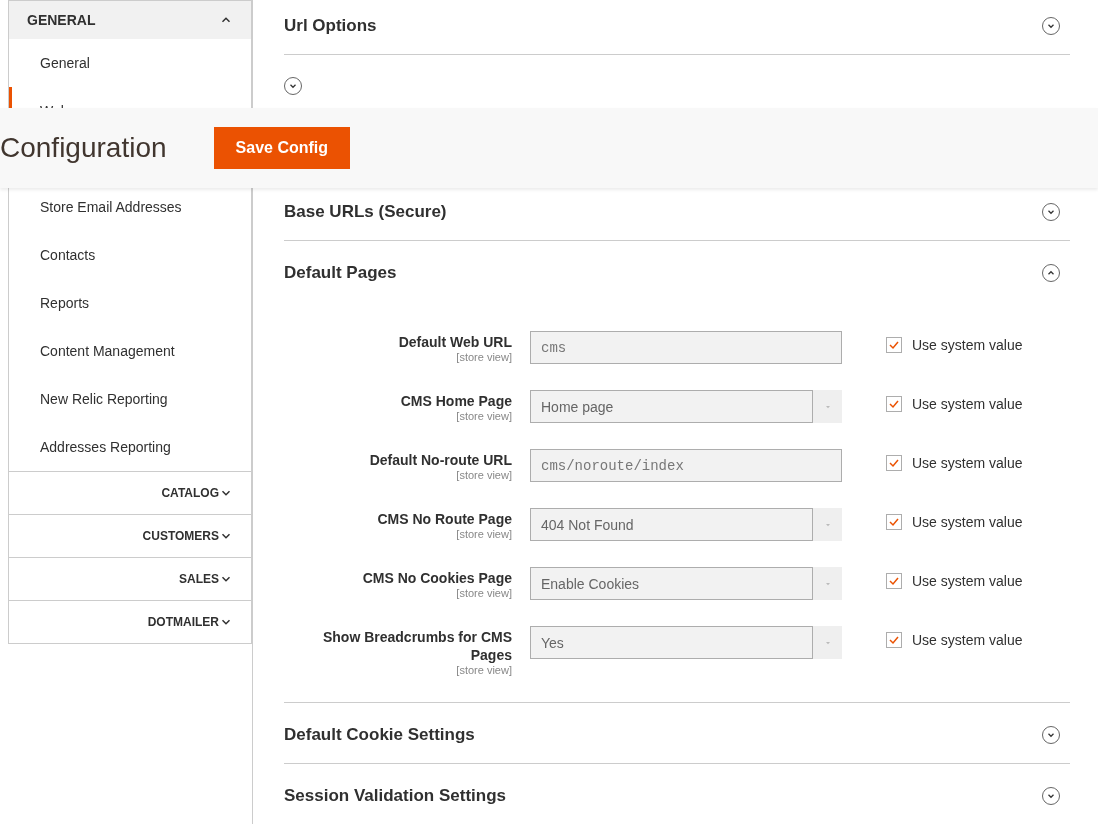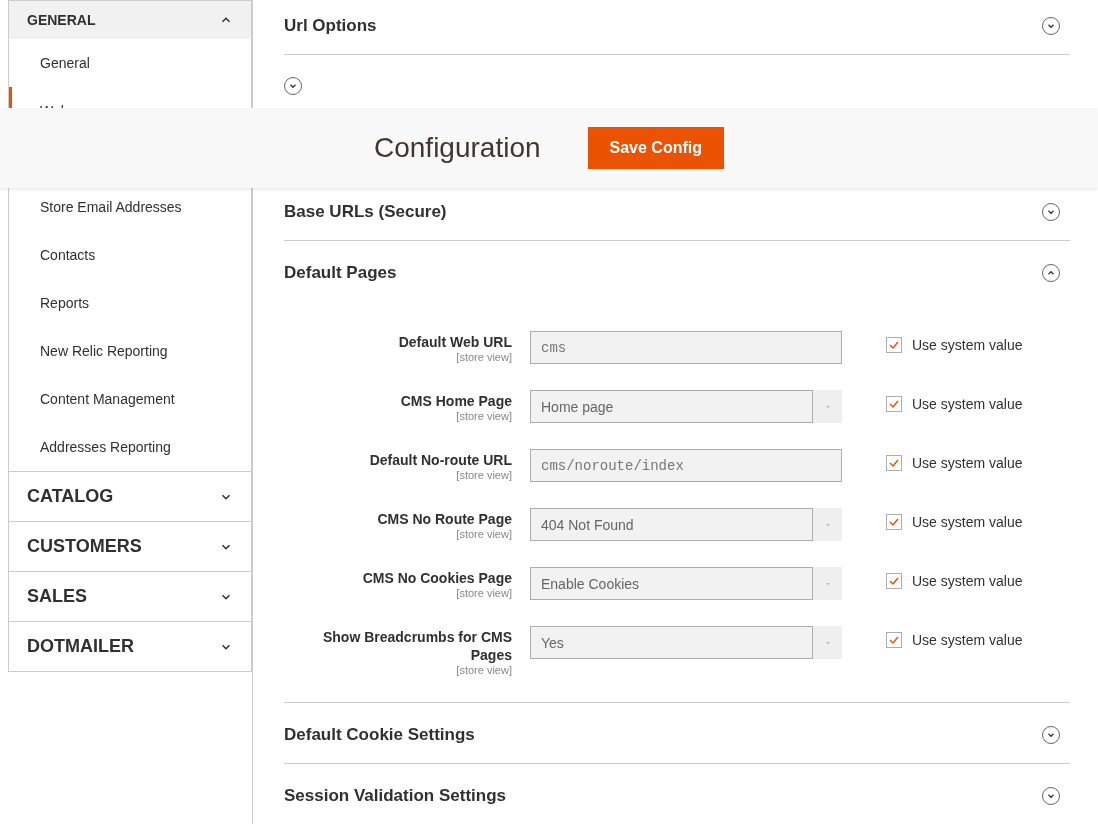--- a/index.html
+++ b/index.html
@@ -56,39 +56,39 @@
   }
   .chevron svg { width:14px; height:14px; }
 
   
   .group-row {
     border: 1px solid #ccc;
     border-top: none;
     background:#fff;
     padding: 14px 18px;
     font-weight:600;
-    font-size:18px;
-    display:flex;
-    justify-content:space-between;
+    font-size:12px;
+    display:flex;
+    justify-content:flex-end;
     align-items:center;
     cursor:pointer;
   }
 
   
   .floating-header {
     position: absolute;
     left: 0;
     right: 0;
     top: 108px;
     height: 80px;
     background:#f8f8f8;
     box-shadow: 0 2px 3px rgba(0,0,0,0.08);
     display:flex;
     align-items:center;
-    justify-content:center;
+    justify-content:flex-start;
     padding: 0 0 0 0;
     z-index: 50;
     gap: 47px;
   }
   .page-title {
     font-size: 28px;
     font-weight: 300;
     color:#41362f;
     margin-left: 0;
   }
@@ -237,22 +237,22 @@
         </svg>
     </span>
   </div>
   <div class="tab-items">
     <div class="tab-item"><span>General</span></div>
     <div class="tab-item active"><span>Web</span></div>
     <div class="tab-item"><span>Currency Setup</span></div>
     <div class="tab-item"><span>Store Email Addresses</span></div>
     <div class="tab-item"><span>Contacts</span></div>
     <div class="tab-item"><span>Reports</span></div>
+    <div class="tab-item"><span>Content Management</span></div>
     <div class="tab-item"><span>New Relic Reporting</span></div>
-    <div class="tab-item"><span>Content Management</span></div>
     <div class="tab-item"><span>Addresses Reporting</span></div>
   </div>
   <div class="group-row">
     <span>CATALOG</span>
     <span class="chevron">
         <svg viewBox="0 0 24 24" fill="none" stroke="#303030" stroke-width="2.5">
           <polyline points="6 9 12 15 18 9"></polyline>
         </svg>
       </span>
   </div>

